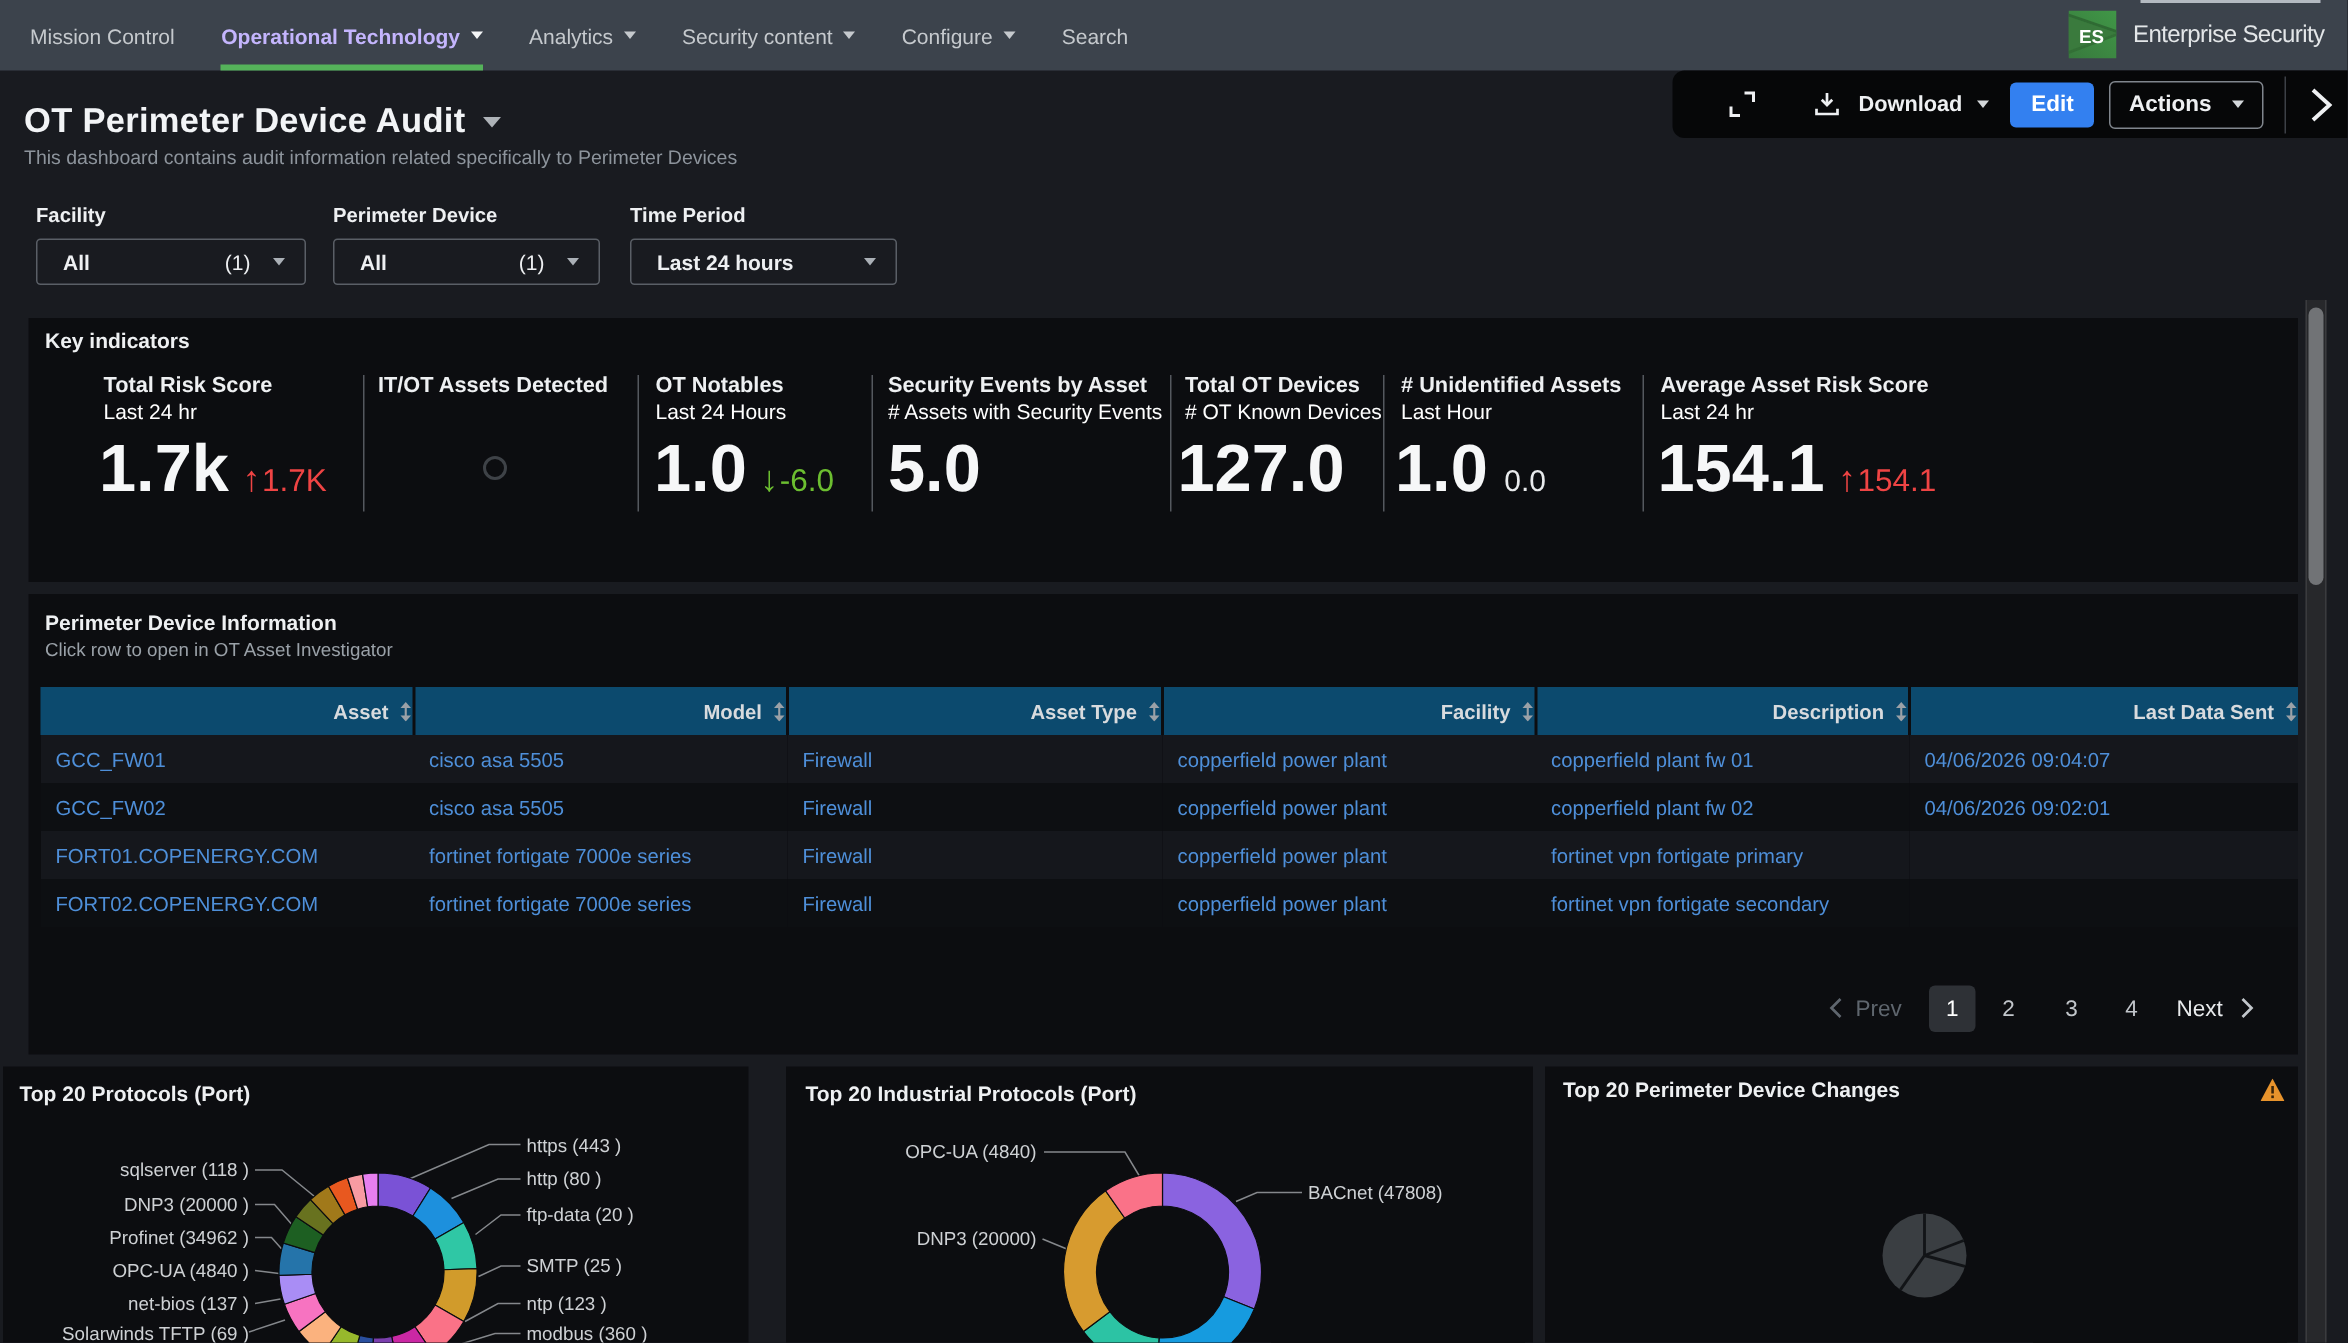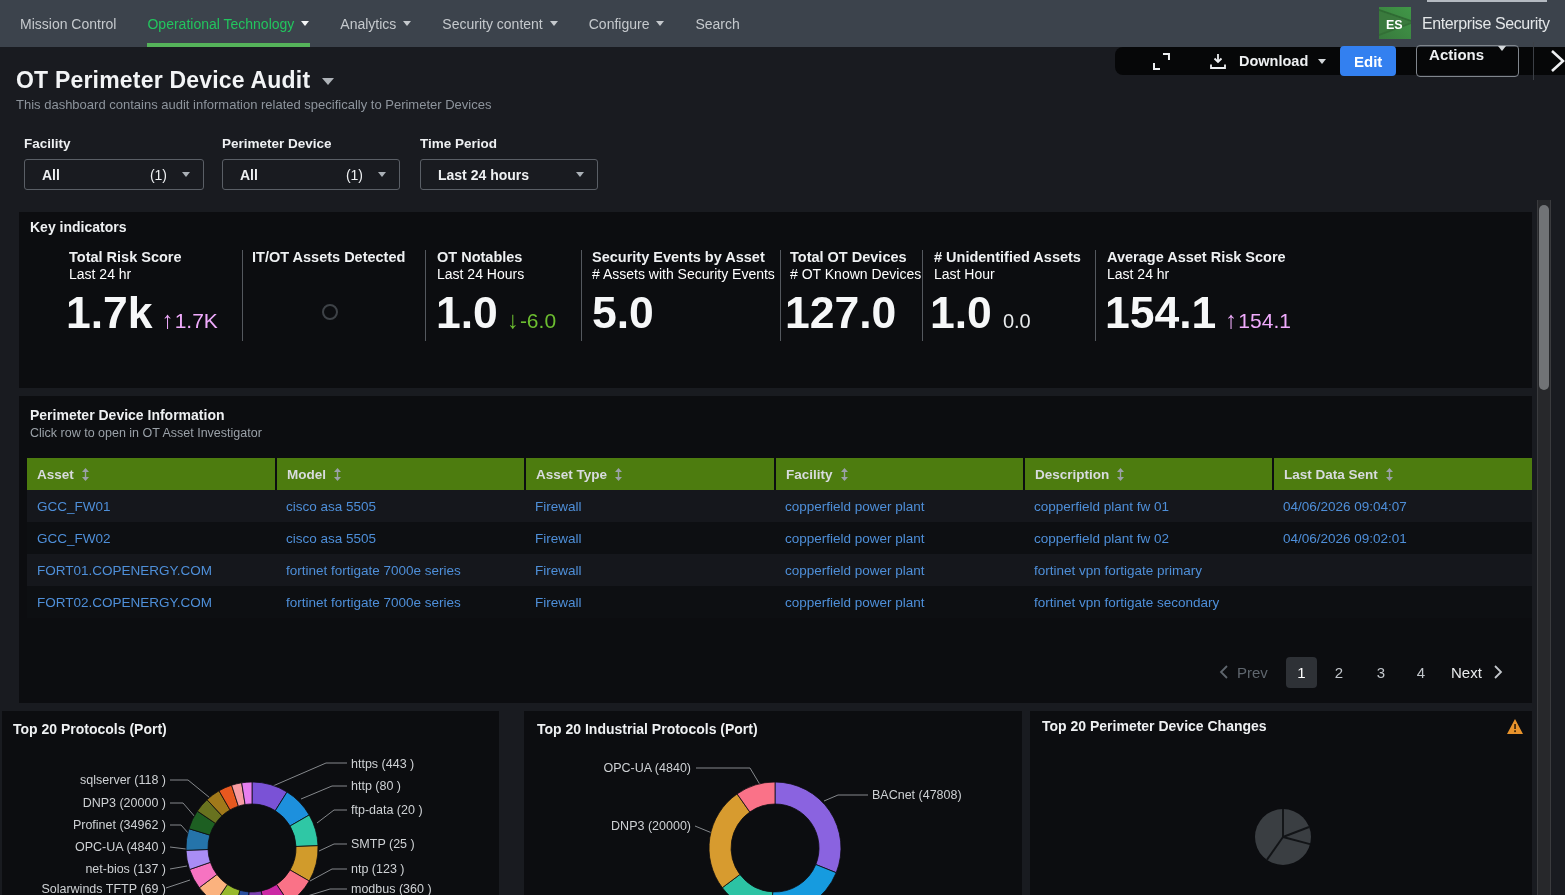--- a/index.html
+++ b/index.html
@@ -1,34 +1,34 @@
 <!DOCTYPE html>
 <html><head><meta charset="utf-8"><style>
 *{margin:0;padding:0;box-sizing:border-box}
 html,body{width:1565px;height:895px;overflow:hidden;background:#191b20;
  font-family:"Liberation Sans",sans-serif;-webkit-font-smoothing:antialiased}
 
 .nav{position:absolute;left:0;top:0;width:1565px;height:47px;background:#3c434c;display:flex;align-items:center}
 .nav .item{color:#c5c9cd;font-size:14px;padding:0 15.5px;height:47px;display:flex;align-items:center;position:relative}
 .nav .item.first{margin-left:4.5px}
-.nav .item.active{color:#22c55e;font-weight:400}
+.nav .item.active{color:#c4b5fd;font-weight:700}
 .nav .item.active:after{content:"";position:absolute;left:15px;right:15px;bottom:0;height:4px;background:#55b35a}
 .caret{display:inline-block;width:0;height:0;border-left:4.5px solid transparent;border-right:4.5px solid transparent;border-top:5px solid #c5c9cd;margin-left:7px}
 .nav .active .caret{border-top-color:#f4f6f7}
 .brand{position:absolute;left:1379px;top:0;width:186px;height:47px;display:flex;align-items:center}
 .eslogo{width:32px;height:32px;margin-right:11px;margin-bottom:1px}
 .brandtxt{color:#e3e6e8;font-size:16px;font-weight:400;letter-spacing:-0.4px;white-space:nowrap}
 
-.toolbar{position:absolute;left:1115px;top:47px;width:450px;height:28px;background:#060708;border-radius:8px 0 0 8px;display:flex;align-items:center}
+.toolbar{position:absolute;left:1115px;top:47px;width:450px;height:45px;background:#060708;border-radius:8px 0 0 8px;display:flex;align-items:center}
 .tb-exp{margin-left:37px}
 .tb-dl{margin-left:39px;display:flex;align-items:center;color:#eef0f2;font-size:14.5px;font-weight:700}
 .tb-dl svg{margin-right:13px}
 .tb-dl .caret{border-top-color:#d3d7da;margin-left:10px}
 .btn-edit{margin-left:14px;width:56px;height:30px;background:#3380f0;color:#fff;border-radius:4px;font-size:15px;font-weight:700;display:flex;align-items:center;justify-content:center}
-.btn-act{margin-left:20px;width:103px;height:32px;border:1px solid #80868d;color:#eef0f2;border-radius:4px;font-size:15px;font-weight:700;display:flex;justify-content:center}
+.btn-act{margin-left:10px;width:103px;height:32px;border:1px solid #80868d;color:#eef0f2;border-radius:4px;font-size:15px;font-weight:700;display:flex;align-items:center;justify-content:center}
 .btn-act .caret{border-top-color:#d3d7da;margin-left:14px}
 .tb-sep{margin-left:14px;width:1px;height:38px;background:#3c4046}
 .tb-chev{margin-left:16px}
 
 .h1{position:absolute;left:16px;top:67px;font-size:23px;font-weight:700;color:#f2f4f6;letter-spacing:.2px}
 .h1 .caret{border-left-width:6px;border-right-width:6px;border-top-width:7px;border-top-color:#aeb3b8;margin-left:12px;margin-bottom:3px}
 .sub{position:absolute;left:16px;top:97px;font-size:13px;color:#8d949c}
 
 .flabel{position:absolute;top:136px;font-size:13.5px;font-weight:700;color:#eef0f2}
 .fbox{position:absolute;top:159px;height:31px;border:1px solid #5a5f66;border-radius:3px;display:flex;align-items:center;color:#eef0f2}
@@ -40,25 +40,25 @@
 .ptitle{position:absolute;font-size:14px;font-weight:700;color:#eef0f2}
 .psub{position:absolute;font-size:12.5px;color:#9aa1a8}
 
 .sep{position:absolute;width:1px;background:#54585e;top:250px;height:91px}
 .kt{position:absolute;top:249px;font-size:14.5px;font-weight:700;color:#eef0f2;white-space:nowrap}
 .ks{position:absolute;top:266px;font-size:14px;color:#ffffff;white-space:nowrap}
 .kn{position:absolute;top:291px;display:flex;align-items:baseline;white-space:nowrap}
 .kn .v{font-size:44.5px;line-height:1;font-weight:700;color:#f6f7f8}
 .kn .d{font-size:21px;margin-left:9px}
 .kn .ar{font-size:24px;font-weight:700;margin-right:1px}
-.kn .red{color:#f0abfc}.kn .green{color:#6cbe30}.kn .white{color:#e8eaec;margin-left:11px;font-size:20px}
+.kn .red{color:#ef4444}.kn .green{color:#6cbe30}.kn .white{color:#e8eaec;margin-left:11px;font-size:20px}
 .spinner{position:absolute;left:322px;top:304px;width:16px;height:16px;border:2px solid #3e4247;border-radius:50%}
 
 table.grid{position:absolute;left:27px;top:458px;width:1505px;border-collapse:collapse;table-layout:fixed;font-size:13.5px}
-.grid th{background:#4d7c0f;color:#d8dbde;font-weight:700;text-align:left;height:32px;padding:0 0 0 10px;border-right:2px solid #0c0d10;white-space:nowrap}
+.grid th{background:#0c4a6e;color:#d8dbde;font-weight:700;text-align:right;height:32px;padding:0 0 0 10px;border-right:2px solid #0c0d10;white-space:nowrap}
 .grid th:last-child{border-right:none}
 .grid .sorti{margin-left:7px;vertical-align:-2px}
 .grid td{height:32px;padding:0 0 0 10px;color:#4e8fd9;white-space:nowrap;overflow:hidden}
 .grid tr.odd td{background:#0d0f12}
 .grid tr.even td{background:#15171c}
 .pager{position:absolute;left:0;top:259px;width:1248px;height:34px;font-size:15px;color:#c2c6cb}
 .pager>*{position:absolute;top:0;height:34px;display:flex;align-items:center}
 .pager .dim{color:#5f666e;left:1200px}
 .pager .pg{width:14px;justify-content:center}
 .pager .cur{background:#2e3136;border-radius:4px;width:31px;height:31px!important;top:2px!important;justify-content:center;color:#fff;left:1267px}

